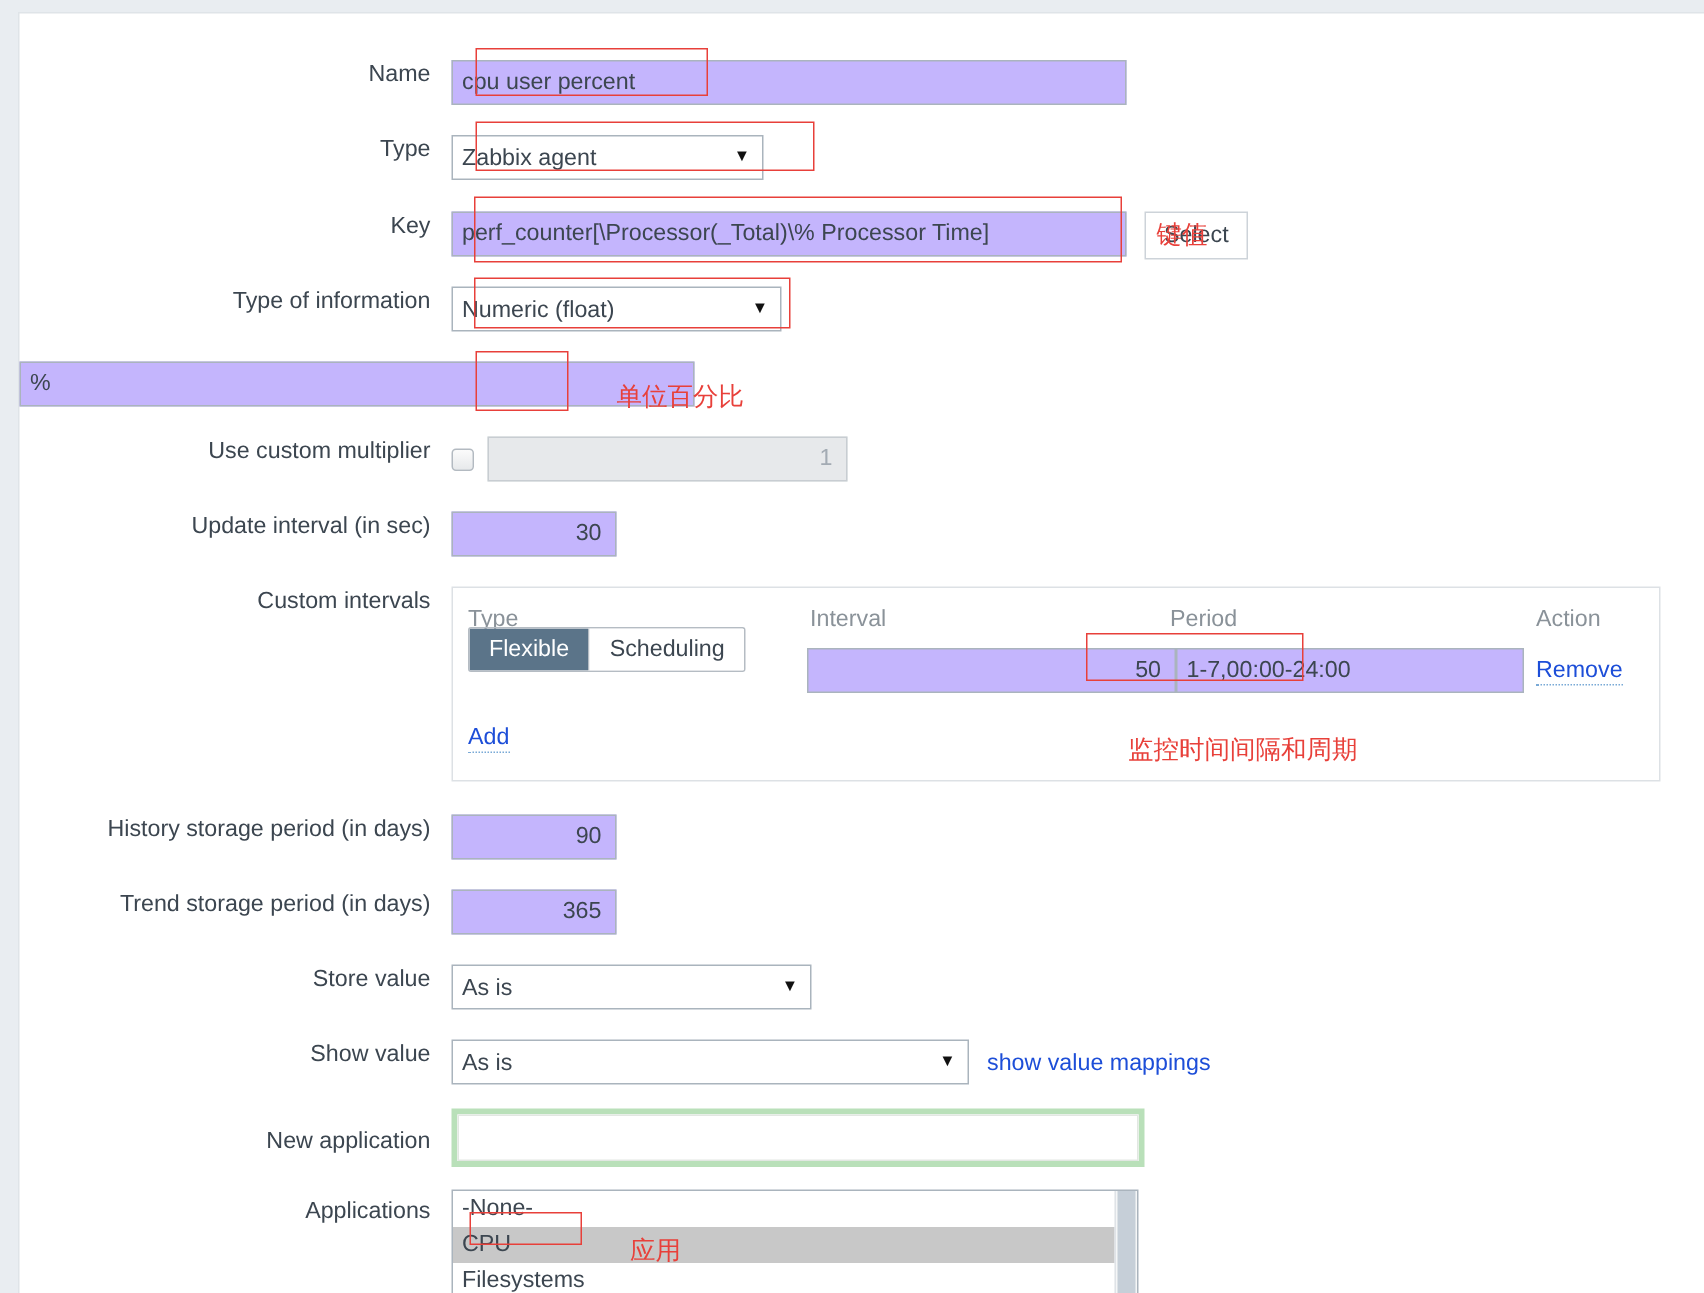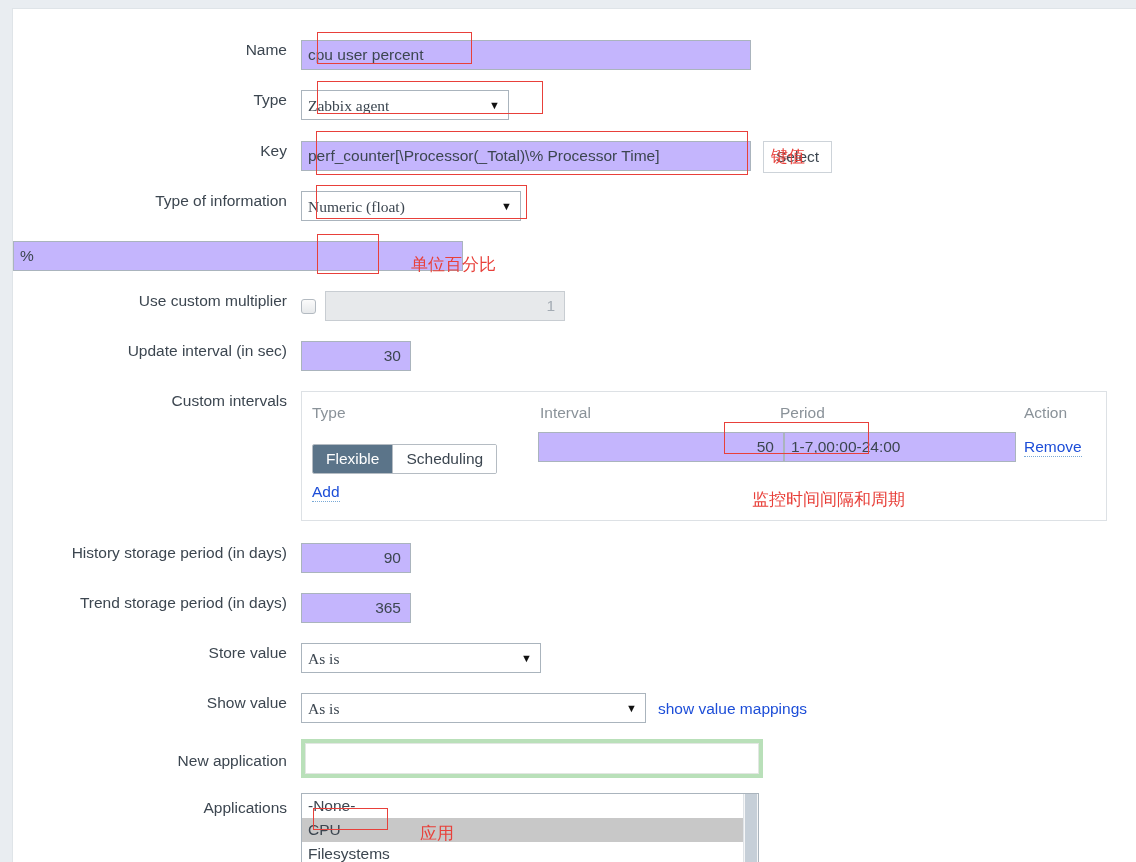--- a/index.html
+++ b/index.html
@@ -71,21 +71,21 @@
 
   input.txt.num { text-align: right; padding-right: 9px; }
 
   input.txt:disabled, .fakeinput.disabled {
     background: #e7e9eb;
     border: 1px solid #c8cdd2;
     color: #a3abb3;
   }
 
   select.sel {
-    font-family: Liberation Serif, serif;
+    font-family: Liberation Sans, sans-serif;
     font-size: 15.5px;
     color: #3c4650;
     height: 30px;
     border: 1px solid #aab4bd;
     background: #fff;
     padding: 0 6px;
     box-sizing: border-box;
     -webkit-appearance: none;
     -moz-appearance: none;
     appearance: none;
@@ -314,21 +314,21 @@
 
     <div class="row" style="top:382px;">
       <div class="label">Custom intervals</div>
       <div class="field">
         <div class="ci-panel">
           <div class="ci-head" style="left:10px;">Type</div>
           <div class="ci-head" style="left:238px;">Interval</div>
           <div class="ci-head" style="left:478px;">Period</div>
           <div class="ci-head" style="left:722px;">Action</div>
 
-          <div style="position:absolute;left:10px;top:52px;">
+          <div style="position:absolute;left:10px;top:26px;">
             <div class="toggle">
               <div class="opt on">Flexible</div>
               <div class="sep"></div>
               <div class="opt">Scheduling</div>
             </div>
           </div>
 
           <input class="txt num" style="position: absolute; left: 236px; top: 40px; width: 246px;" value="50">
 
           <input class="txt" style="position: absolute; left: 482px; top: 40px; width: 232px;" value="1-7,00:00-24:00">

